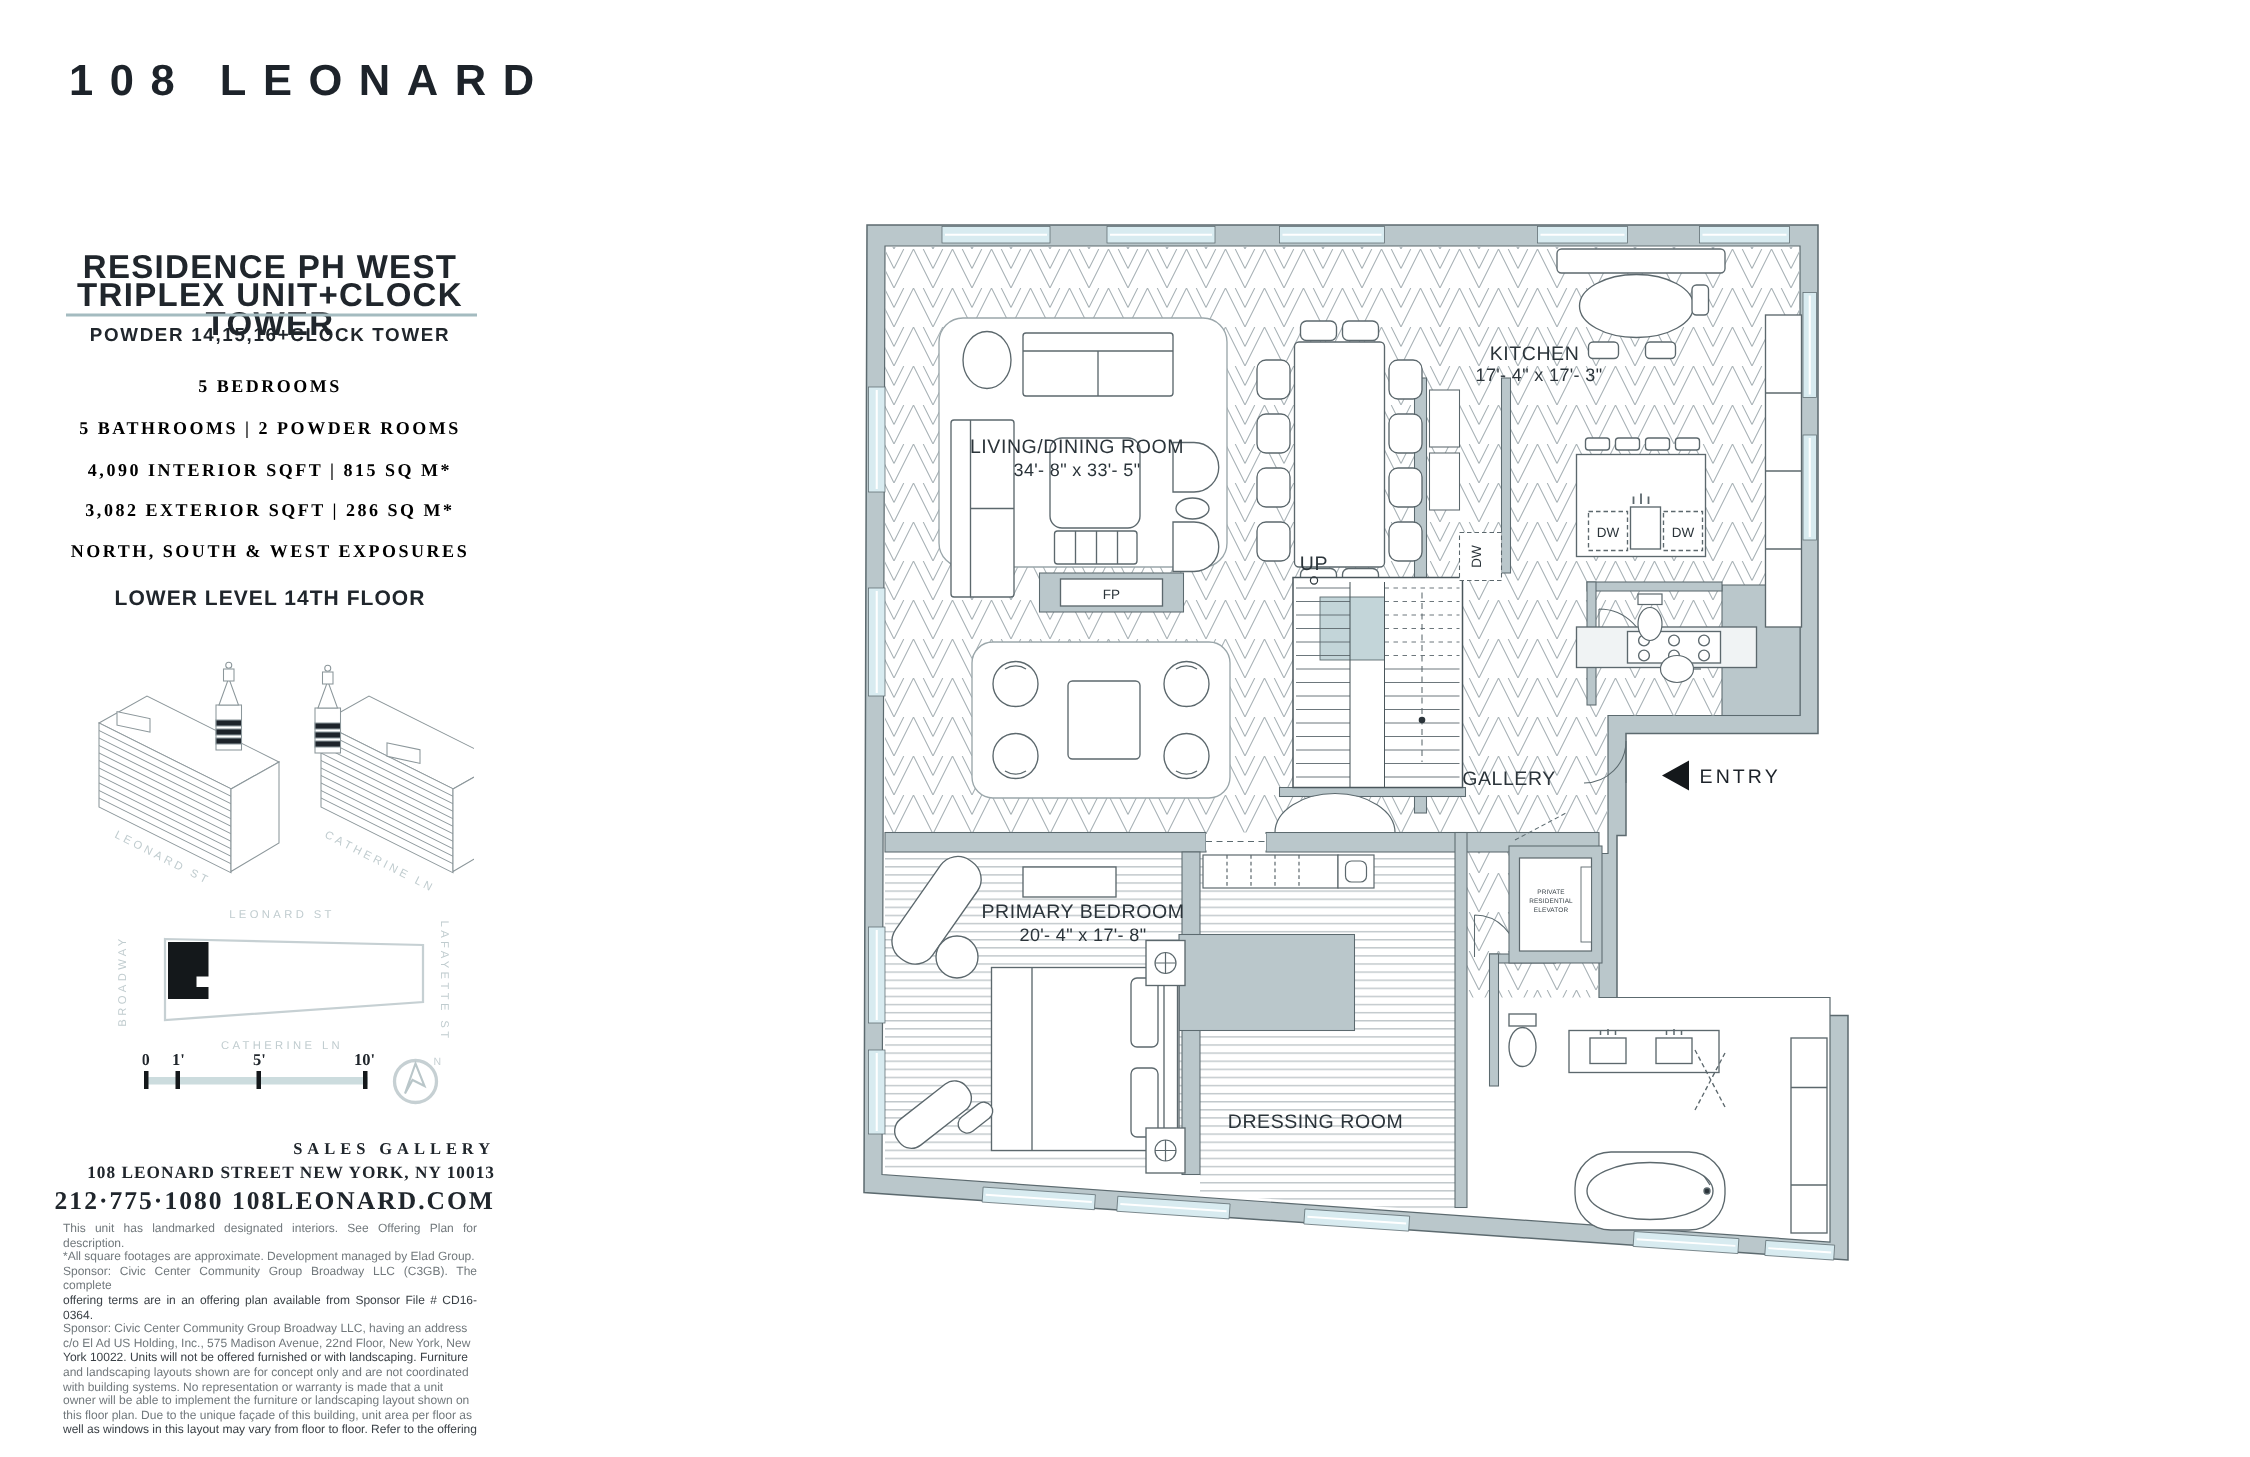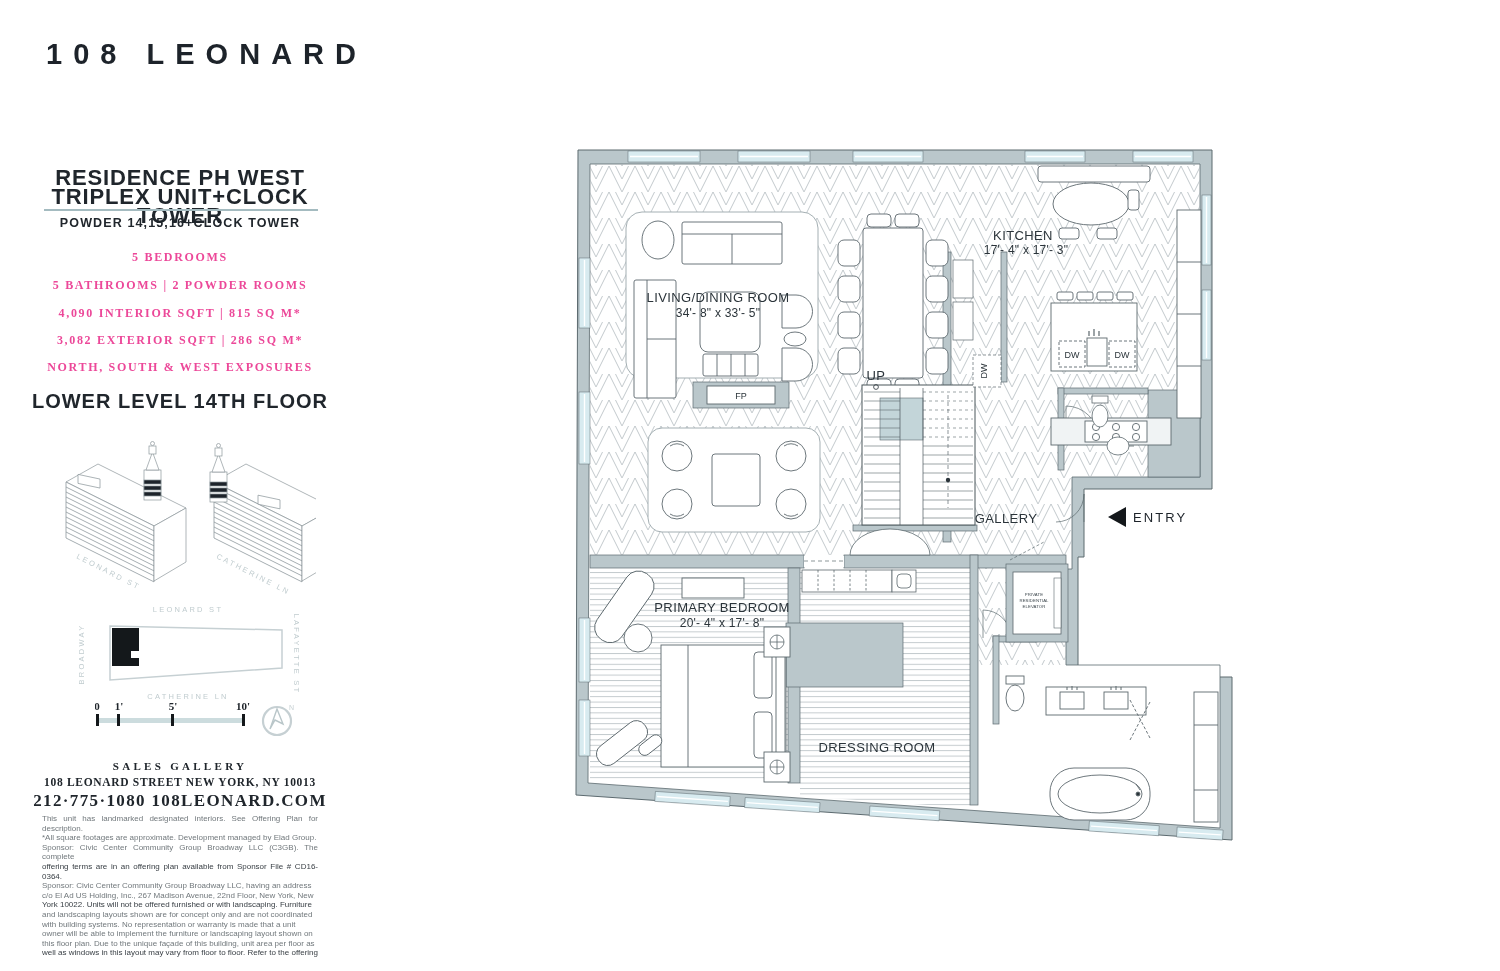--- a/index.html
+++ b/index.html
@@ -7,24 +7,24 @@
        font-family:"Liberation Sans",sans-serif;color:#20262c;}
   .abs{position:absolute;}
   
   #brand{left:46px;top:38px;font-size:29px;font-weight:bold;letter-spacing:0.38em;color:#1d232a;}
   #res-block{left:30px;top:168px;width:300px;text-align:center;}
   .res-line{font-size:22px;font-weight:bold;letter-spacing:0.04em;color:#20262c;line-height:19px;}
   #res-rule{left:44px;top:209px;width:274px;height:2px;background:#a4bbc0;}
   #floors-line{left:30px;top:216px;width:300px;text-align:center;font-size:12.5px;font-weight:bold;letter-spacing:0.09em;}
   .spec{position:absolute;left:30px;width:300px;text-align:center;
         font-family:"Liberation Serif",serif;font-weight:bold;font-size:12px;
-        letter-spacing:0.14em;color:#ec4899;}
-  #level-title{left:30px;top:390px;width:300px;text-align:center;font-size:20px;font-weight:bold;letter-spacing:0.05em;}
+        letter-spacing:0.14em;color:#000000;}
+  #level-title{left:30px;top:390px;width:300px;text-align:center;font-size:14px;font-weight:bold;letter-spacing:0.05em;}
   
-  #sales{left:30px;top:760px;width:300px;text-align:center;font-family:"Liberation Serif",serif;font-weight:bold;color:#20262c;}
+  #sales{left:30px;top:760px;width:300px;text-align:right;font-family:"Liberation Serif",serif;font-weight:bold;color:#20262c;}
   #sales .s1{font-size:11px;letter-spacing:0.30em;margin-bottom:4px;}
   #sales .s2{font-size:11.5px;letter-spacing:0.06em;margin-bottom:3px;}
   #sales .s3{font-size:17px;letter-spacing:0.08em;}
   
   #legal{left:42px;top:814px;width:276px;font-size:8px;line-height:9.6px;color:#71787c;text-align:justify;}
   #legal .bold{color:#3a4046;font-weight:normal;}
   
   svg text{font-family:"Liberation Sans",sans-serif;}
   .street{fill:#c0cccf;font-size:7.5px;letter-spacing:0.30em;}
   .scalelab{font-family:"Liberation Serif",serif;font-weight:bold;font-size:11px;fill:#20262c;}
@@ -125,21 +125,21 @@
   <div class="s2">108 LEONARD STREET   NEW YORK, NY 10013</div>
   <div class="s3">212·775·1080   108LEONARD.COM</div>
 </div>
 
 <div class="abs" id="legal">
   <div>This unit has landmarked designated interiors. See Offering Plan for description.</div>
   <div>*All square footages are approximate. Development managed by Elad Group.</div>
   <div>Sponsor: Civic Center Community Group Broadway LLC (C3GB). The complete</div>
   <div class="bold">offering terms are in an offering plan available from Sponsor File # CD16-0364.</div>
   <div>Sponsor: Civic Center Community Group Broadway LLC, having an address</div>
-  <div>c/o El Ad US Holding, Inc., 267 Madison Avenue, 22nd Floor, New York, New</div>
+  <div>c/o El Ad US Holding, Inc., 575 Madison Avenue, 22nd Floor, New York, New</div>
   <div class="bold">York 10022. Units will not be offered furnished or with landscaping. Furniture</div>
   <div>and landscaping layouts shown are for concept only and are not coordinated</div>
   <div>with building systems. No representation or warranty is made that a unit</div>
   <div>owner will be able to implement the furniture or landscaping layout shown on</div>
   <div>this floor plan. Due to the unique façade of this building, unit area per floor as</div>
   <div class="bold">well as windows in this layout may vary from floor to floor. Refer to the offering</div>
 
 </div>
 
 <svg class="abs" style="left:570px;top:140px" width="680" height="720" viewBox="0 0 680 720">

